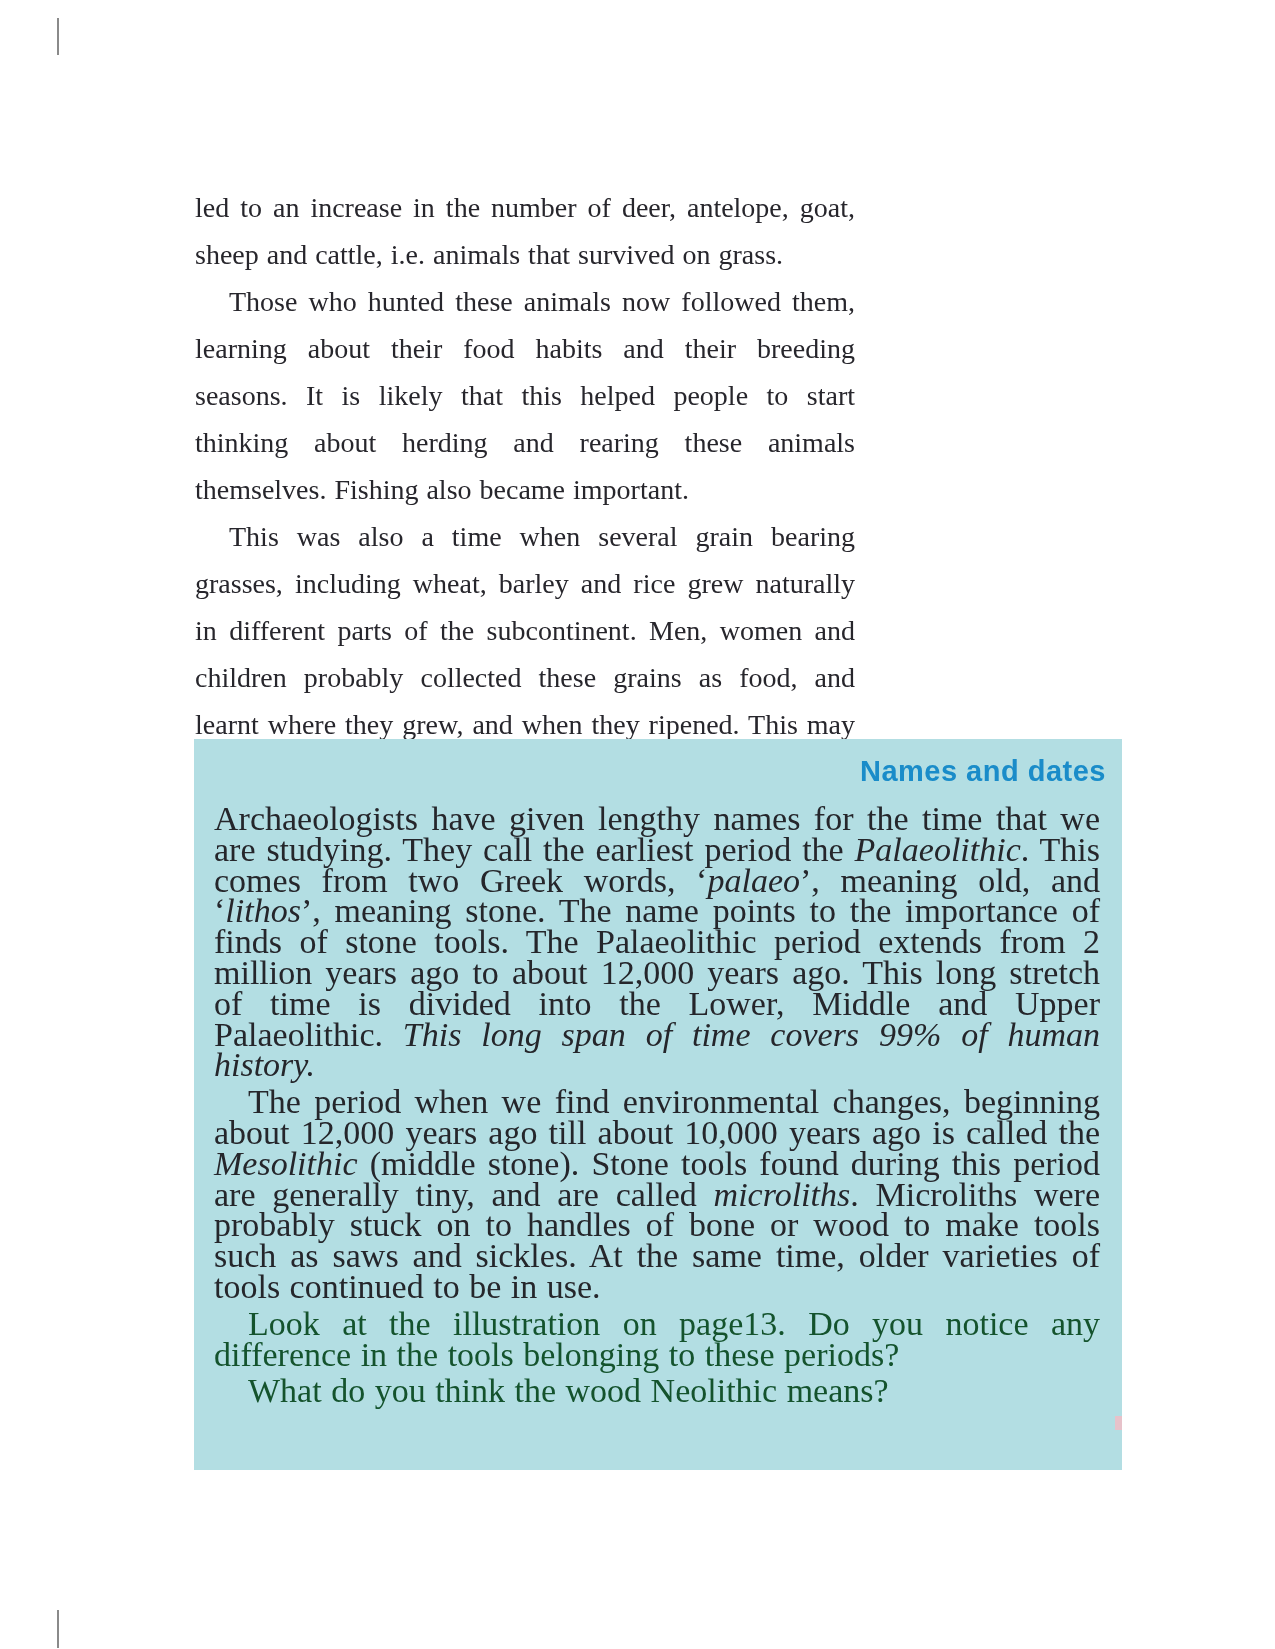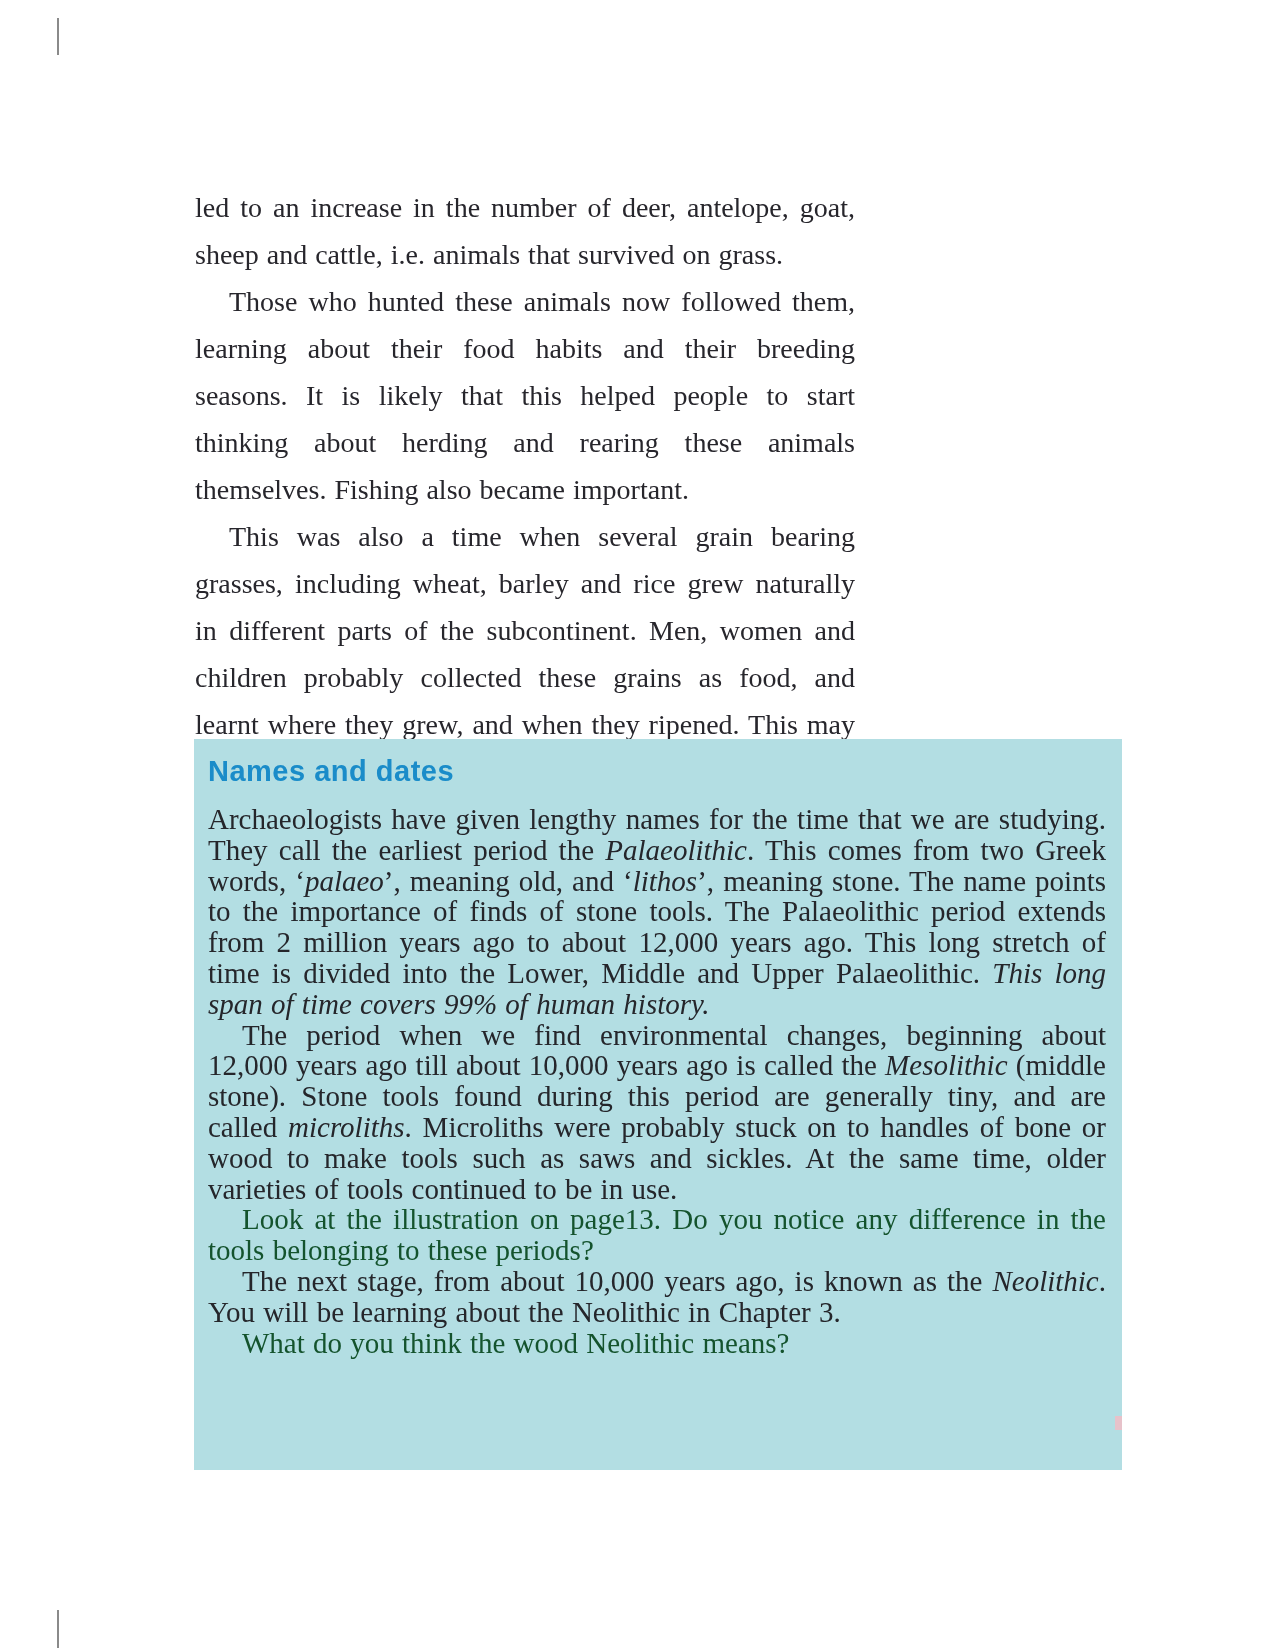--- a/index.html
+++ b/index.html
@@ -34,30 +34,30 @@
     position: absolute;
     left: 194px; top: 739px;
     width: 928px; height: 731px;
     background: #b3dee3;
     box-sizing: border-box;
     padding: 16px 16px 0 14px;
     overflow: hidden;
   }
   .names-box h2 {
     margin: 0 0 16px 0;
-    text-align: left;
+    text-align: right;
     font-family: "Liberation Sans", "DejaVu Sans", sans-serif;
     font-size: 29px;
     font-weight: bold;
     color: #1a8cc9;
     letter-spacing: 0.5px;
   }
   .names-box p {
-    margin: 0;
-    font-size: 29px;
+    margin: 6px;
+    font-size: 34px;
     line-height: 30.8px;
     text-align: justify;
     color: #25262b;
     word-spacing: 1px;
   }
   .names-box p.magenta { color: #14532d; }
 
   .box-notch {
     position: absolute;
     right: 0; top: 677px;
@@ -75,16 +75,15 @@
   <p><span>led to an increase in the number of deer, antelope, goat, sheep and cattle, i.e. animals that survived on grass.</span></p>
   <p class="indent"><span>Those who hunted these animals now followed them, learning about their food habits and their breeding seasons. It is likely that this helped people to start thinking about herding and rearing these animals themselves. Fishing also became important.</span></p>
   <p class="indent"><span>This was also a time when several grain bearing grasses, including wheat, barley and rice grew naturally in different parts of the subcontinent. Men, women and children probably collected these grains as food, and learnt where they grew, and when they ripened. This may have led them to think about growing plants on their own.</span></p>
 </div>
 
 <div class="names-box">
   <h2>Names and dates</h2>
   <p><span>Archaeologists have given lengthy names for the time that we are studying. They call the earliest period the </span><i>Palaeolithic</i><span>. This comes from two Greek words, ‘</span><i>palaeo</i><span>’, meaning old, and ‘</span><i>lithos</i><span>’, meaning stone. The name points to the importance of finds of stone tools. The Palaeolithic period extends from 2 million years ago to about 12,000 years ago. This long stretch of time is divided into the Lower, Middle and Upper Palaeolithic. </span><i>This long span of time covers 99% of human history.</i></p>
   <p class="indent"><span>The period when we find environmental changes, beginning about 12,000 years ago till about 10,000 years ago is called the </span><i>Mesolithic</i><span> (middle stone). Stone tools found during this period are generally tiny, and are called </span><i>microliths</i><span>. Microliths were probably stuck on to handles of bone or wood to make tools such as saws and sickles. At the same time, older varieties of tools continued to be in use.</span></p>
   <p class="indent magenta"><span>Look at the illustration on page13. Do you notice any difference in the tools belonging to these periods?</span></p>
-  <p class="indent"><span>The next stage, from about 10,000 years ago, is known as the </span><i>Neolithic</i><span>. You will be learning about the Neolithic in Chapter 3.</span></p>
   <p class="indent magenta"><span>What do you think the wood Neolithic means?</span></p>
   <div class="box-notch"></div>
 </div>
 
 </body></html>

